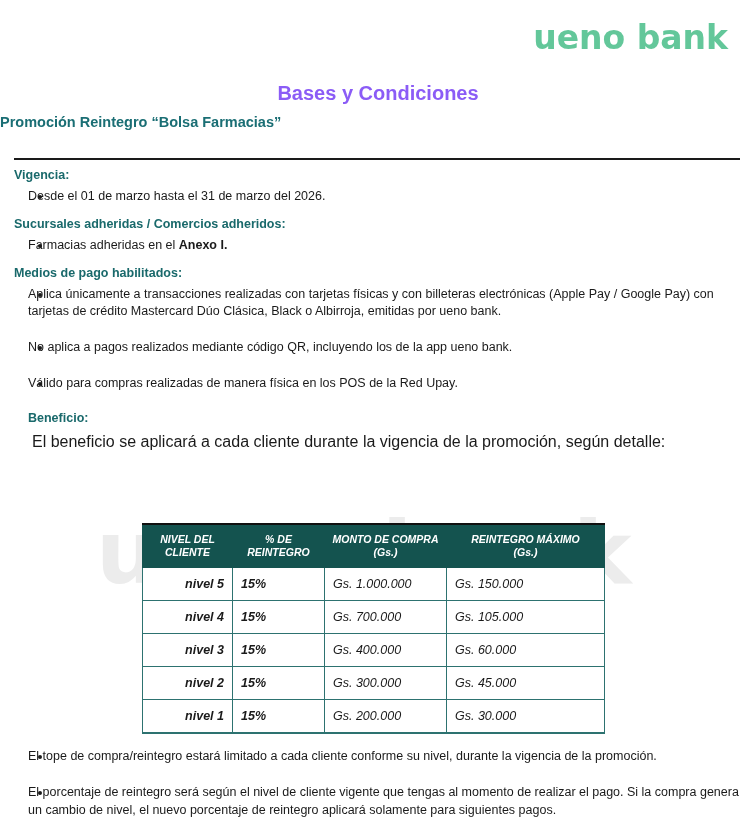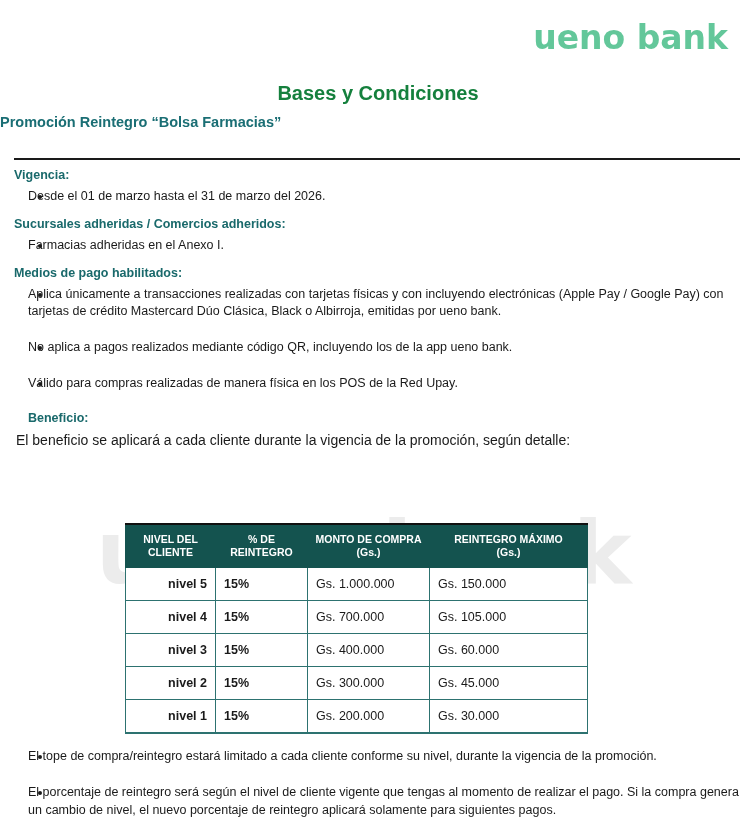--- a/index.html
+++ b/index.html
@@ -100,21 +100,21 @@
 
   
   .title-main {
     position: absolute;
     left: 0;
     top: 82px;
     width: 756px;
     text-align: center;
     font-size: 20px;
     font-weight: 700;
-    color: #15803d;
+    color: #8b5cf6;
     z-index: 2;
   }
   .title-sub {
     position: absolute;
     left: 0;
     top: 114px;
     width: 756px;
     text-align: left;
     font-size: 14.5px;
     font-weight: 700;
@@ -142,23 +142,23 @@
   }
   .section-heading {
     color: #19696b;
     font-weight: 700;
     font-size: 12.5px;
     padding-left: 14px;
     margin-bottom: 6px;
     margin-top: 0;
   }
   .para {
-    font-size: 14px;
+    font-size: 16px;
     color: #1a1a1a;
-    padding-left: 16px;
+    padding-left: 32px;
     margin: 0 0 4px 0;
     line-height: 1.35;
   }
   ul.bullets {
     list-style: none;
     margin: 0 0 11px 0;
     padding: 0;
   }
   ul.bullets li {
     position: relative;
@@ -176,30 +176,31 @@
     top: 7px;
     width: 4px;
     height: 4px;
     border-radius: 50%;
     background: #1a1a1a;
   }
   ul.bullets.spaced li {
     margin-bottom: 18px;
   }
   ul.bullets li b {
-    font-weight: 400;
+    font-weight: 700;
   }
 
   
   .table-wrap {
     position: absolute;
-    left: 125px;
+    left: 142px;
     top: 523px;
     width: 462px;
     z-index: 2;
+    font-style: italic;
   }
   table.benefit-table {
     border-collapse: collapse;
     width: 462px;
     background: #ffffff;
     table-layout: fixed;
   }
   table.benefit-table thead th {
     background: #14534f;
     color: #ffffff;
@@ -267,21 +268,21 @@
       <li>Desde el 01 de marzo hasta el 31 de marzo del 2026.</li>
     </ul>
 
     <div class="section-heading">Sucursales adheridas / Comercios adheridos:</div>
     <ul class="bullets">
       <li><span>Farmacias adheridas en el </span><b>Anexo I.</b></li>
     </ul>
 
     <div class="section-heading">Medios de pago habilitados:</div>
     <ul class="bullets spaced">
-      <li>Aplica únicamente a transacciones realizadas con tarjetas físicas y con incluyendo electrónicas (Apple Pay / Google Pay) con tarjetas de crédito  Mastercard Dúo Clásica, Black o Albirroja, emitidas por ueno bank.</li>
+      <li>Aplica únicamente a transacciones realizadas con tarjetas físicas y con billeteras electrónicas (Apple Pay / Google Pay) con tarjetas de crédito  Mastercard Dúo Clásica, Black o Albirroja, emitidas por ueno bank.</li>
       <li>No aplica a pagos realizados mediante código QR, incluyendo los de la app ueno bank.</li>
       <li>Válido para compras realizadas de manera física en los POS de la Red Upay.</li>
     </ul>
 
     <div class="section-heading" style="margin-top:11px;padding-left:28px;">Beneficio:</div>
     <div class="para">El beneficio se aplicará a cada cliente durante la vigencia de la promoción, según detalle:</div>
 
   </div>
 
   <div class="table-wrap">

